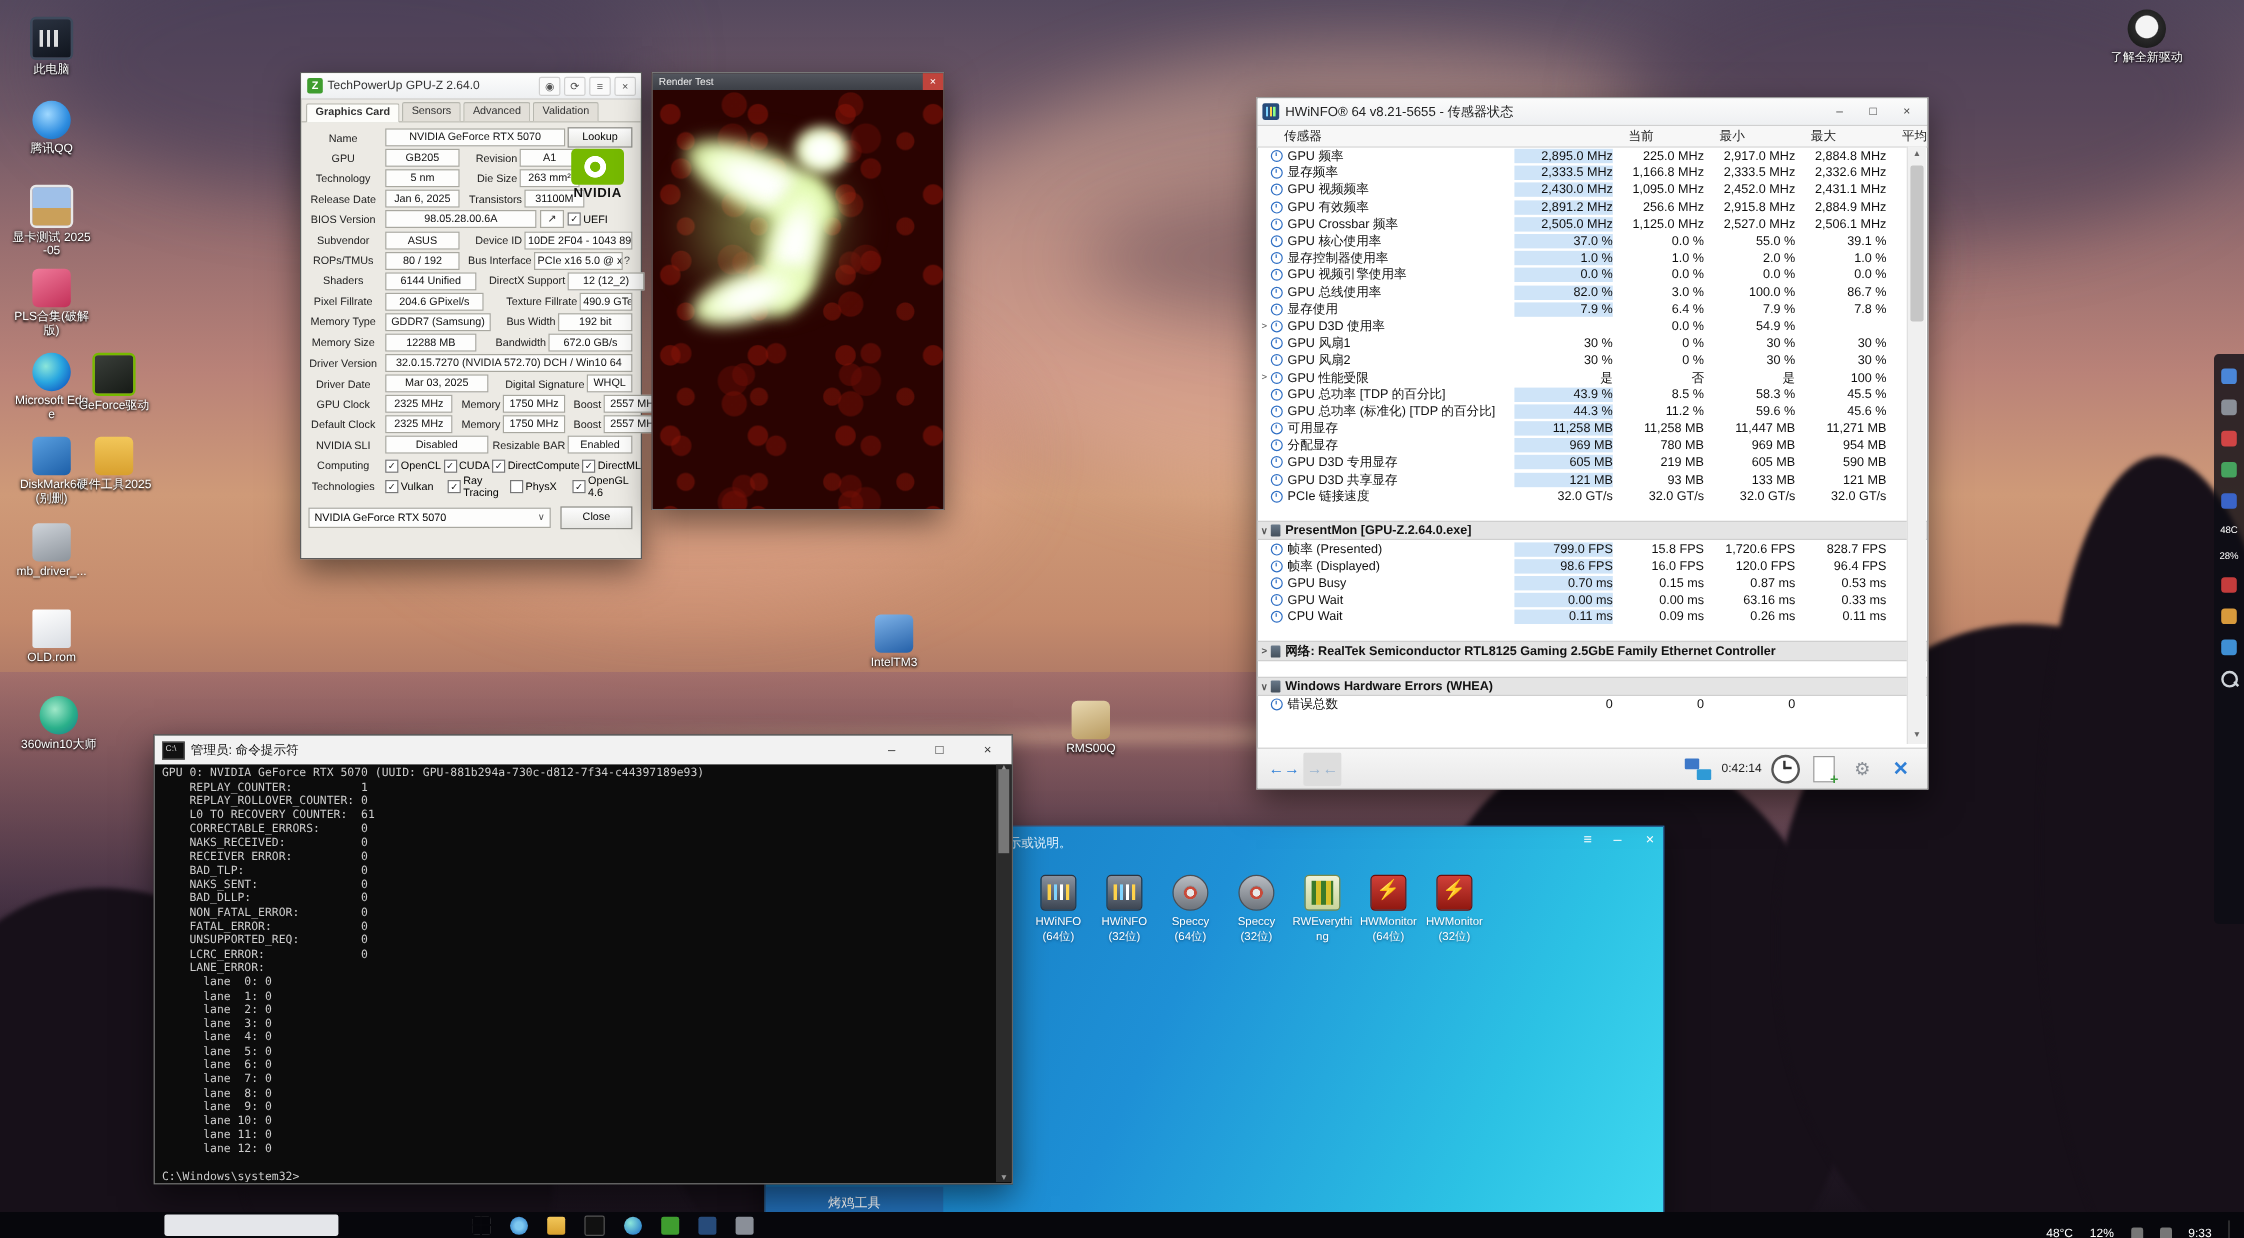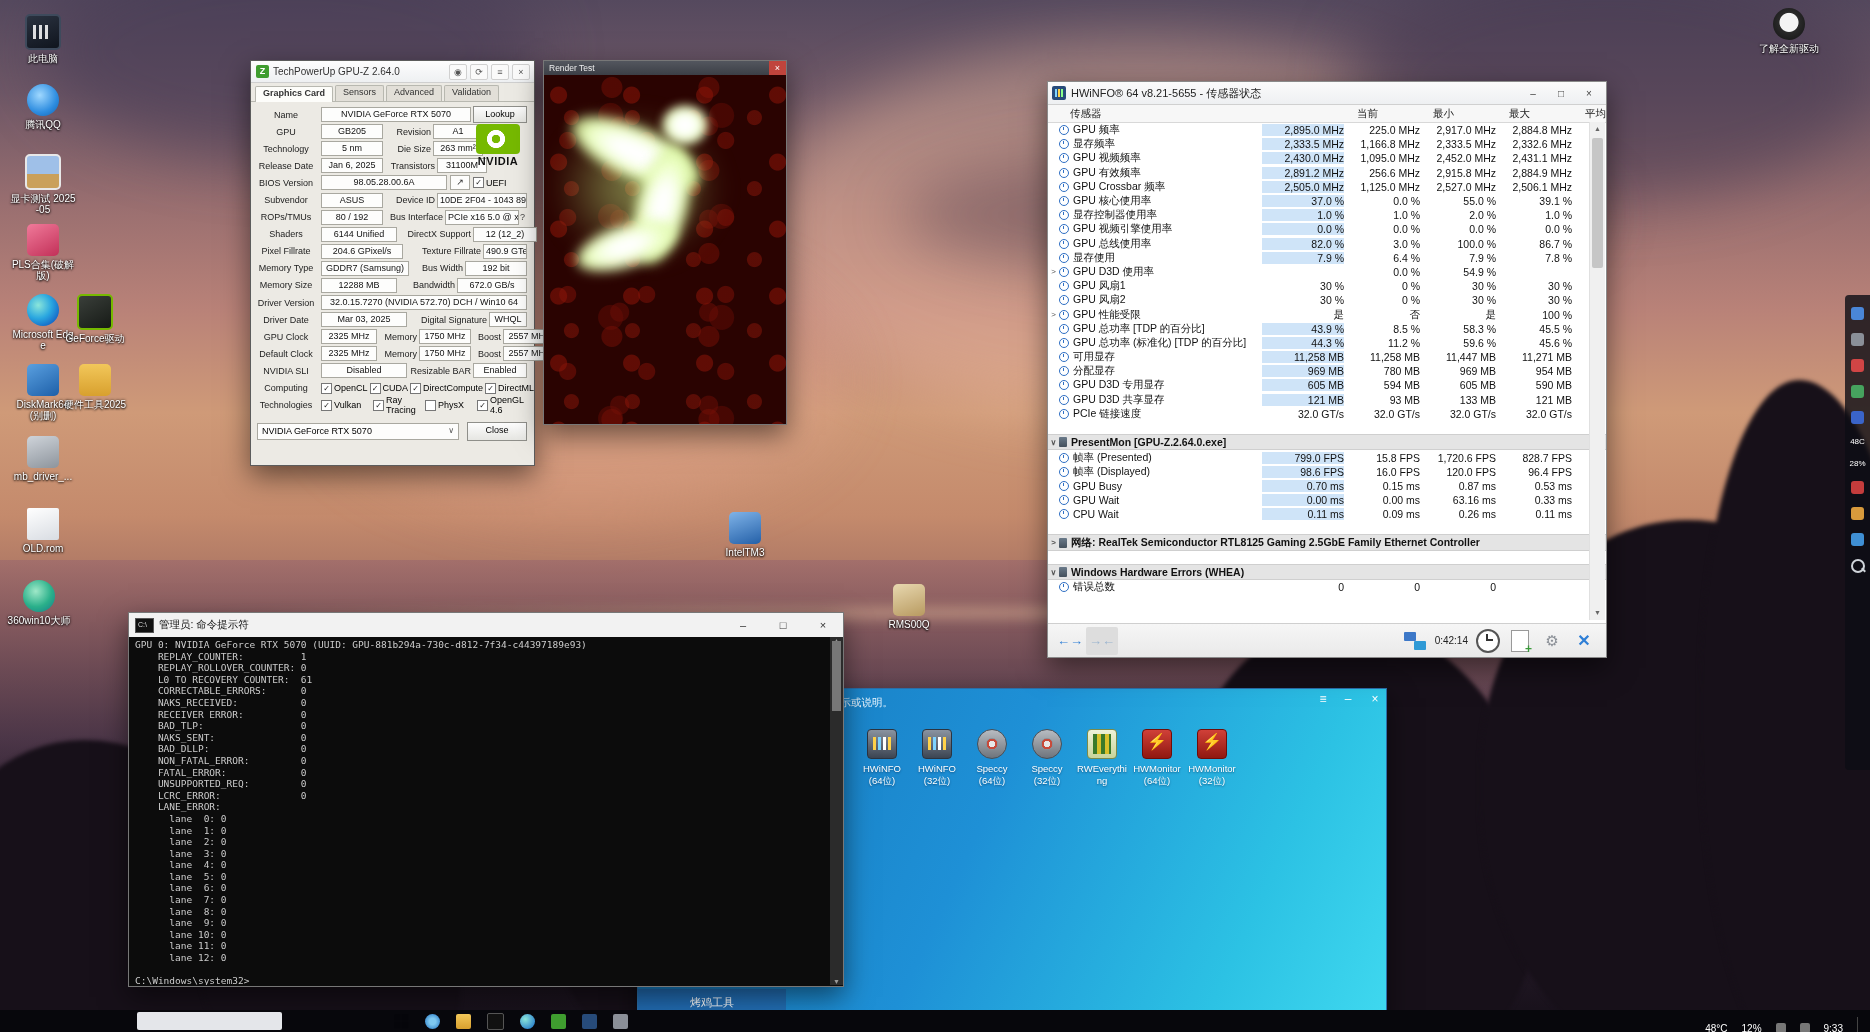--- a/index.html
+++ b/index.html
@@ -240,21 +240,21 @@
       <div class="dl">硬件工具2025</div>
     </div>
     <div class="dicon" style="left: 10px; top: 436px;">
       <div class="ic installer-icon"></div>
       <div class="dl">mb_driver_...</div>
     </div>
     <div class="dicon" style="left: 10px; top: 508px;">
       <div class="ic rom-file-icon"></div>
       <div class="dl">OLD.rom</div>
     </div>
-    <div class="dicon" style="left: 6px; top: 580px;">
+    <div class="dicon" style="left: 16px; top: 580px;">
       <div class="ic i360-icon"></div>
       <div class="dl">360win10大师</div>
     </div>
     <div class="dicon" style="left: 712px; top: 512px;">
       <div class="ic intel-file-icon"></div>
       <div class="dl">IntelTM3</div>
     </div>
     <div class="dicon" style="left: 876px; top: 584px;">
       <div class="ic archive-icon"></div>
       <div class="dl">RMS00Q</div>
@@ -756,21 +756,21 @@
         <span class="hwc">969 MB</span>
         <span class="hwc">954 MB</span>
       </div>
       <div class="hwrow">
         <span class="lab">
           <span class="exp"></span>
           <span class="clk"></span>
           <span>GPU D3D 专用显存</span>
         </span>
         <span class="hwc1 hl">605 MB</span>
-        <span class="hwc">594 MB</span>
+        <span class="hwc">219 MB</span>
         <span class="hwc">605 MB</span>
         <span class="hwc">590 MB</span>
       </div>
       <div class="hwrow">
         <span class="lab">
           <span class="exp"></span>
           <span class="clk"></span>
           <span>GPU D3D 共享显存</span>
         </span>
         <span class="hwc1 hl">121 MB</span>

